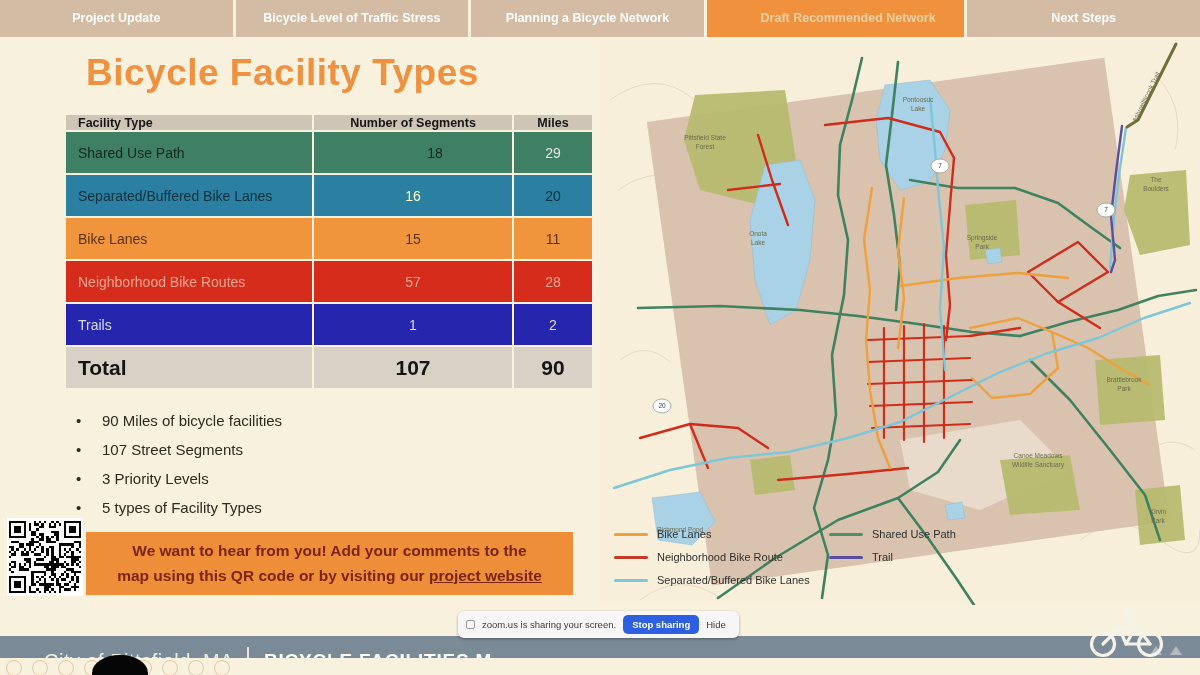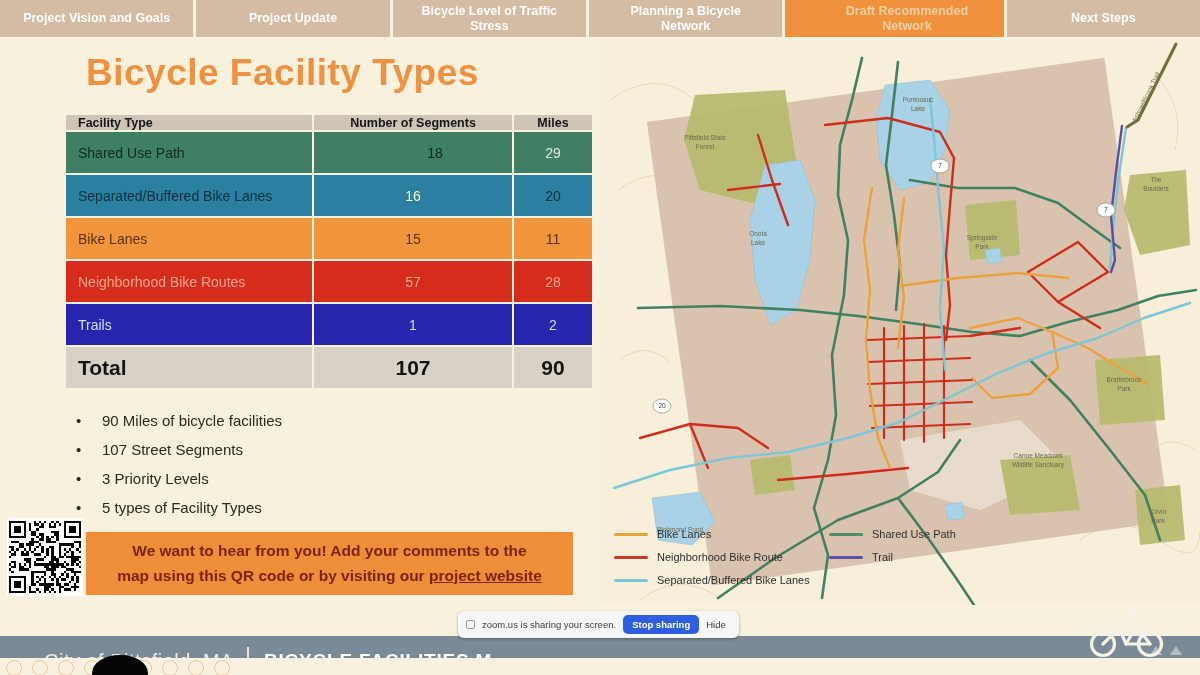--- a/index.html
+++ b/index.html
@@ -79,21 +79,20 @@
   .head-blob { position:absolute; left:92px; bottom:-16px; width:56px; height:36px; background:#050505;
                border-radius:50%; z-index:6; }
   .corner-marks { position:absolute; right:18px; top:646px; display:flex; gap:8px; opacity:.55; }
   .corner-marks i { width:0; height:0; border-left:6px solid transparent; border-right:6px solid transparent;
                     border-bottom:9px solid #dfe5ea; }
 </style>
 </head>
 <body>
 
 <div class="tabbar">
-  <div class="tab">Project Vision and Goals</div>
   <div class="tab">Project Update</div>
   <div class="tab">Bicycle Level of Traffic Stress</div>
   <div class="tab">Planning a Bicycle Network</div>
   <div class="tab active" style="background-color: rgb(240, 146, 61);">Draft Recommended Network</div>
   <div class="tab">Next Steps</div>
 </div>
 
 <div class="slide-title">Bicycle Facility Types</div>
 
 <table class="facility">

